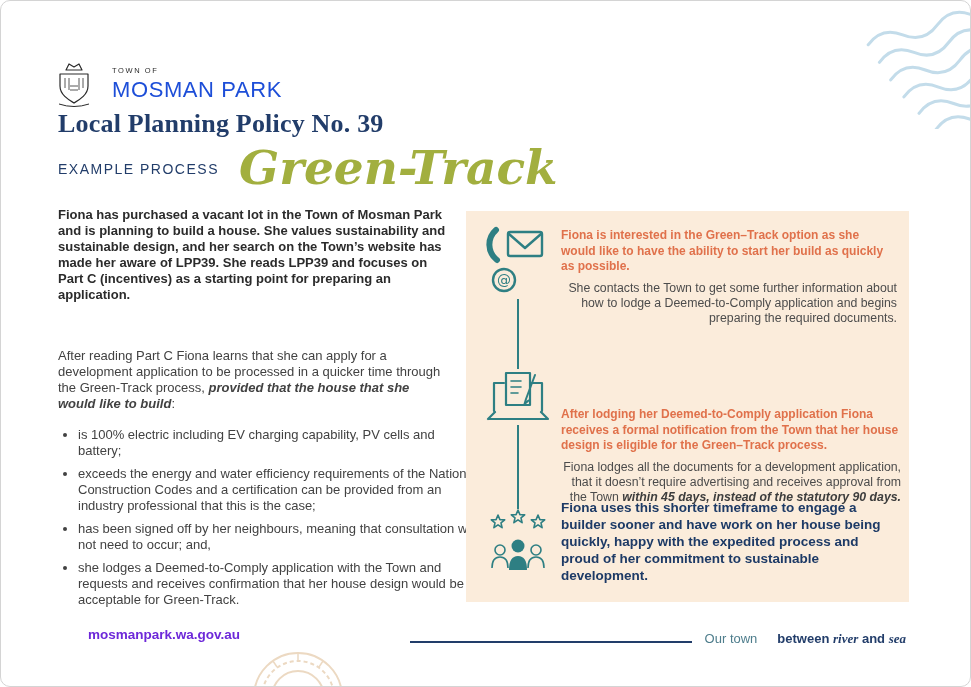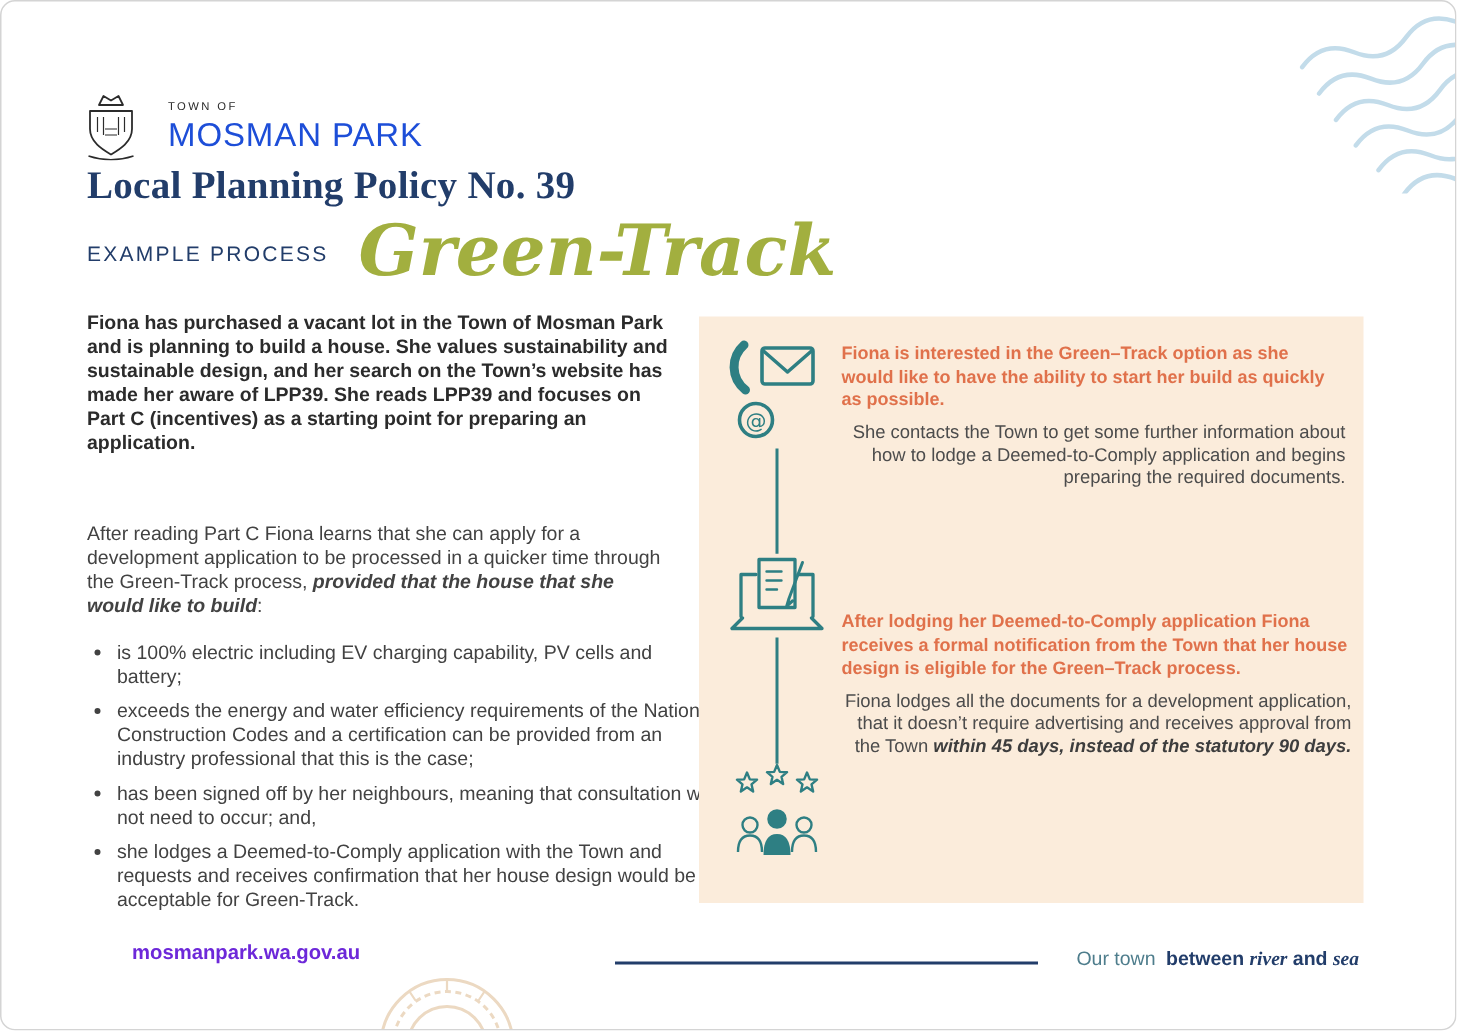--- a/index.html
+++ b/index.html
@@ -44,21 +44,21 @@
   .step-heading{margin:0 0 6px 0;font-size:12px;line-height:15.5px;font-weight:700;}
   .step-heading.orange{color:#e0714b;}
   .step-heading.navy{color:#1d3a66;font-size:13.5px;line-height:17px;}
   .step-body{margin:0;font-size:12.3px;line-height:15px;color:#4c4c4c;text-align:right;}
   .icon-svg{position:absolute;}
 
   
   .footer-url{left:70px;top:626px;font-size:13.5px;font-weight:700;color:#6d28d9;text-decoration:none;margin-left:17px;}
   .footer-line{left:409px;top:640px;width:282px;height:2px;background:#223d6a;}
   .tagline{top:630px;right:64px;font-size:13px;color:#223d6a;white-space:nowrap;}
-  .tagline .prefix{color:#4e7d8c;font-weight:400;margin-right:7px;}
+  .tagline .prefix{color:#4e7d8c;font-weight:400;margin-right:20px;}
   .tagline .b{font-weight:700;}
   .tagline .i{font-weight:700;font-style:italic;font-family:"Liberation Serif","DejaVu Serif",serif;}
 
   .corner-waves{position:absolute;top:0;right:0;}
   .watermark{position:absolute;left:212px;top:638px;}
 </style>
 </head>
 <body>
 
 <div class="page">
@@ -146,20 +146,23 @@
         <circle cx="20" cy="41" r="5"></circle>
         <path d="M12 59 q0 -11 8 -11 q8 0 8 11"></path>
         <circle cx="56" cy="41" r="5"></circle>
         <path d="M48 59 q0 -11 8 -11 q8 0 8 11"></path>
       </g>
       <g fill="#2e7f83">
         <circle cx="38" cy="37" r="6.5"></circle>
         <path d="M29 61 q0 -14 9 -14 q9 0 9 14 z"></path>
       </g>
     </svg>
+    <div class="step-text" style="left:95px;top:288px;width:336px;">
+      <p class="step-heading navy">Fiona uses this shorter timeframe to engage a builder sooner and have work on her house being quickly, happy with the expedited process and proud of her commitment to sustainable development.</p>
+    </div>
   </div>
 
   <a class="abs footer-url" href="#">mosmanpark.wa.gov.au</a>
   <div class="abs footer-line"></div>
   <div class="abs tagline"><span class="prefix">Our town</span><span class="b">between</span>&nbsp;<span class="i">river</span>&nbsp;<span class="b">and</span>&nbsp;<span class="i">sea</span></div>
 
   <svg class="watermark" width="170" height="49" viewBox="0 0 170 49">
     <g fill="none" stroke="#ecd9c2" stroke-width="2">
       <circle cx="85" cy="58" r="44"></circle>
       <circle cx="85" cy="58" r="36" stroke-dasharray="4 3"></circle>

